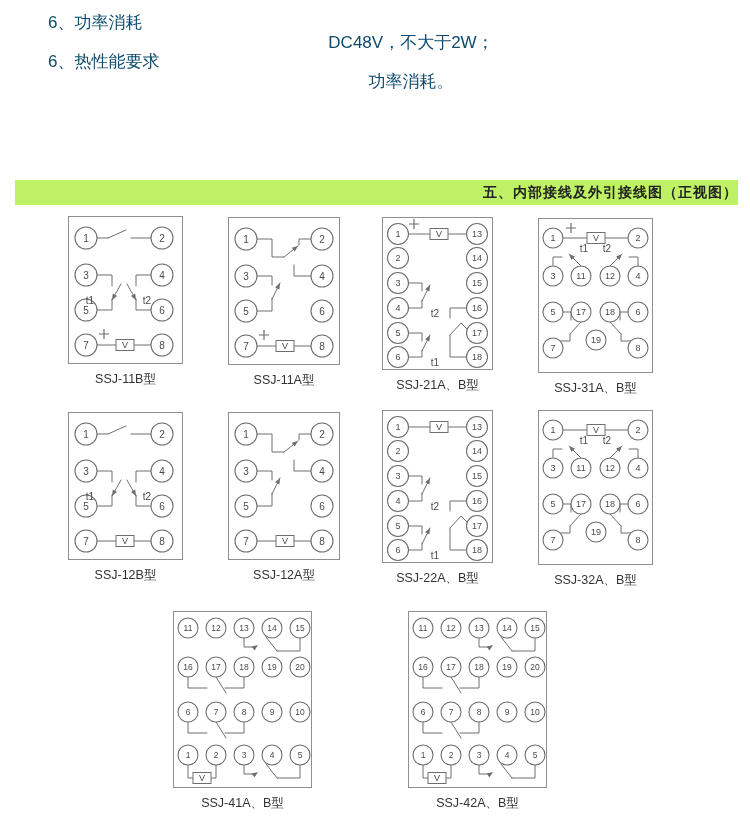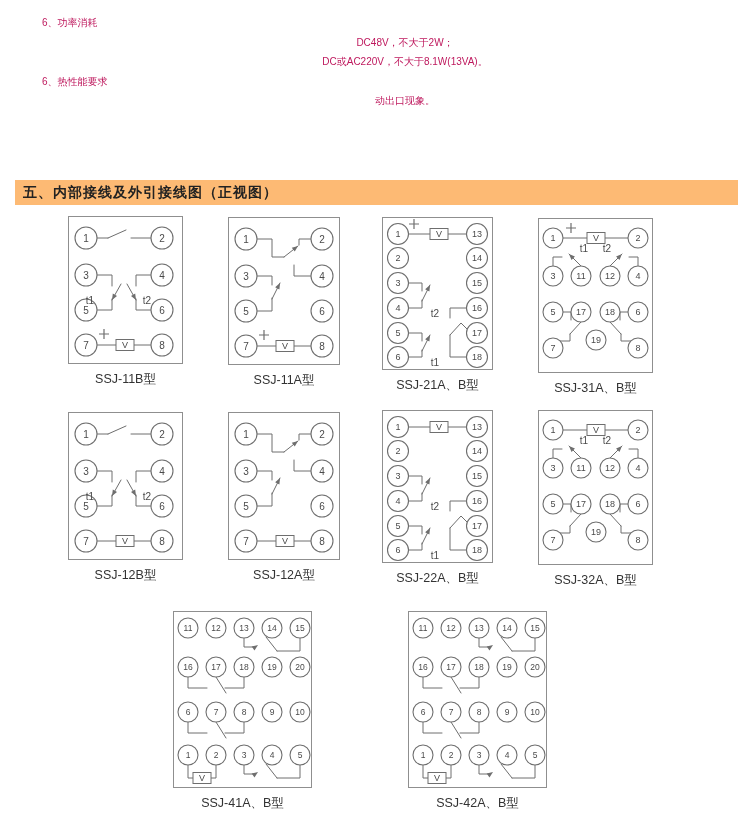--- a/index.html
+++ b/index.html
@@ -1,22 +1,22 @@
 <!DOCTYPE html>
 <html><head>
 <meta charset="utf-8">
 <style>
   html,body { margin:0; padding:0; background:#ffffff; }
   .page {
     position:relative; width:750px; height:817px; background:#ffffff;
     font-family:"Liberation Sans","DejaVu Sans",sans-serif; overflow:hidden;
   }
   .notes {
-    position:absolute; left:42px; top:13px; width:702px;
-    font-size:10px; line-height:19.5px; color:#be185d;
+    position:absolute; left:48px; top:13px; width:702px;
+    font-size:17px; line-height:19.5px; color:#0c4a6e;
   }
   .note-heading { white-space:nowrap; }
   .note-detail  { padding-left:24px; white-space:nowrap;text-align:center; }
   .section-bar {
     position:absolute; left:15px; top:180px; width:723px; height:25px;
     background:#e5e5e5;
   }
   .section-bar span {
     display:block; padding-left:8px; line-height:25px;
     font-size:14px; font-weight:bold; color:#222222; letter-spacing:1px;
@@ -26,25 +26,24 @@
   .figure svg { display:block; }
   .fig-label { margin-top:7px; text-align:center; font-size:12.5px; color:#333333; }
 </style>
 </head>
 <body>
 
 <div class="page">
   <div class="notes">
       <div class="note-heading">6、功率消耗</div>
       <div class="note-detail">DC48V，不大于2W；</div>
-      <div class="note-detail">DC或AC220V，不大于8.1W(13VA)。</div>
       <div class="note-heading">6、热性能要求</div>
-      <div class="note-detail">动出口现象。</div>
+      <div class="note-detail">功率消耗。</div>
     </div>
-  <div class="section-bar" style="background: #fdba74;">
+  <div class="section-bar" style="background: #bef264; text-align: right;">
     <span>五、内部接线及外引接线图（正视图）</span>
   </div>
   <div id="diagrams">
       <div class="figure" style="left: 68px; top: 216px; width: 115px;">
         <svg width="115" height="148" viewBox="0 0 115 148">
           <rect x="0.5" y="0.5" width="114" height="147" fill="none" stroke="#8f8f8f" stroke-width="1"></rect>
           <path d="M29 22 H40" fill="none" stroke="#6e6e6e" stroke-width="1" stroke-linecap="round" stroke-linejoin="round"></path>
           <path d="M40 22 L58 14" fill="none" stroke="#6e6e6e" stroke-width="1" stroke-linecap="round" stroke-linejoin="round"></path>
           <path d="M63 22 H83" fill="none" stroke="#6e6e6e" stroke-width="1" stroke-linecap="round" stroke-linejoin="round"></path>
           <path d="M29 59 H44 V70" fill="none" stroke="#6e6e6e" stroke-width="1" stroke-linecap="round" stroke-linejoin="round"></path>

